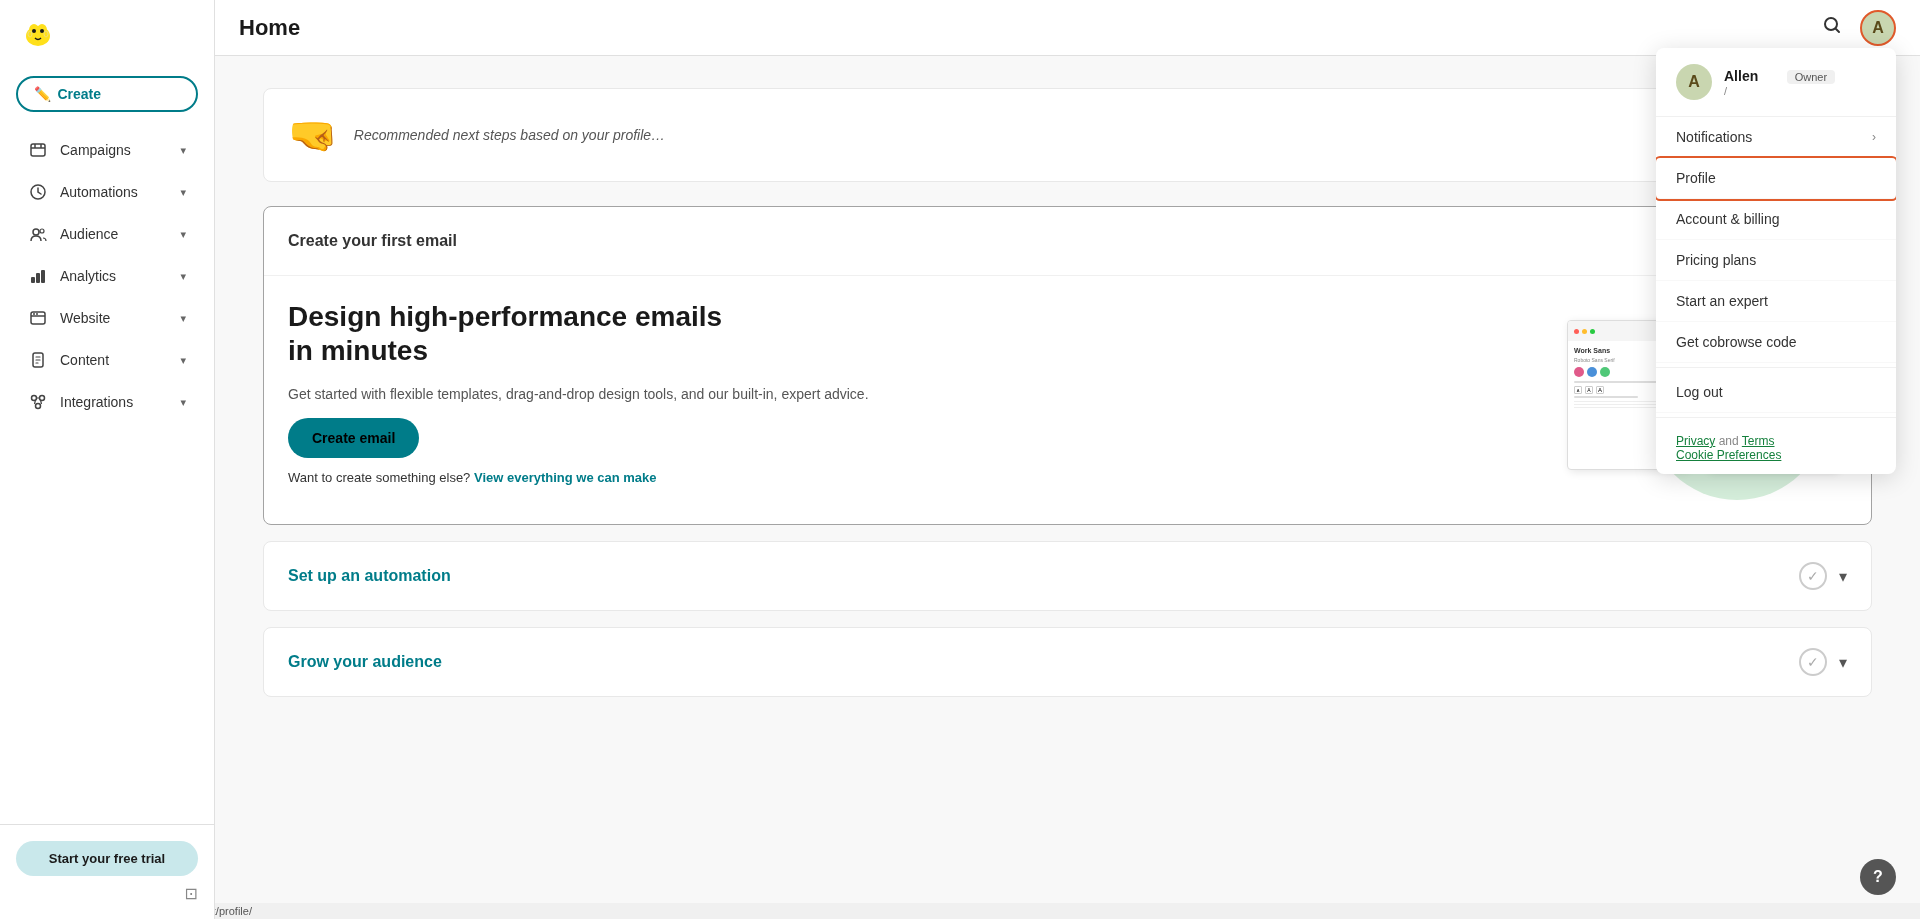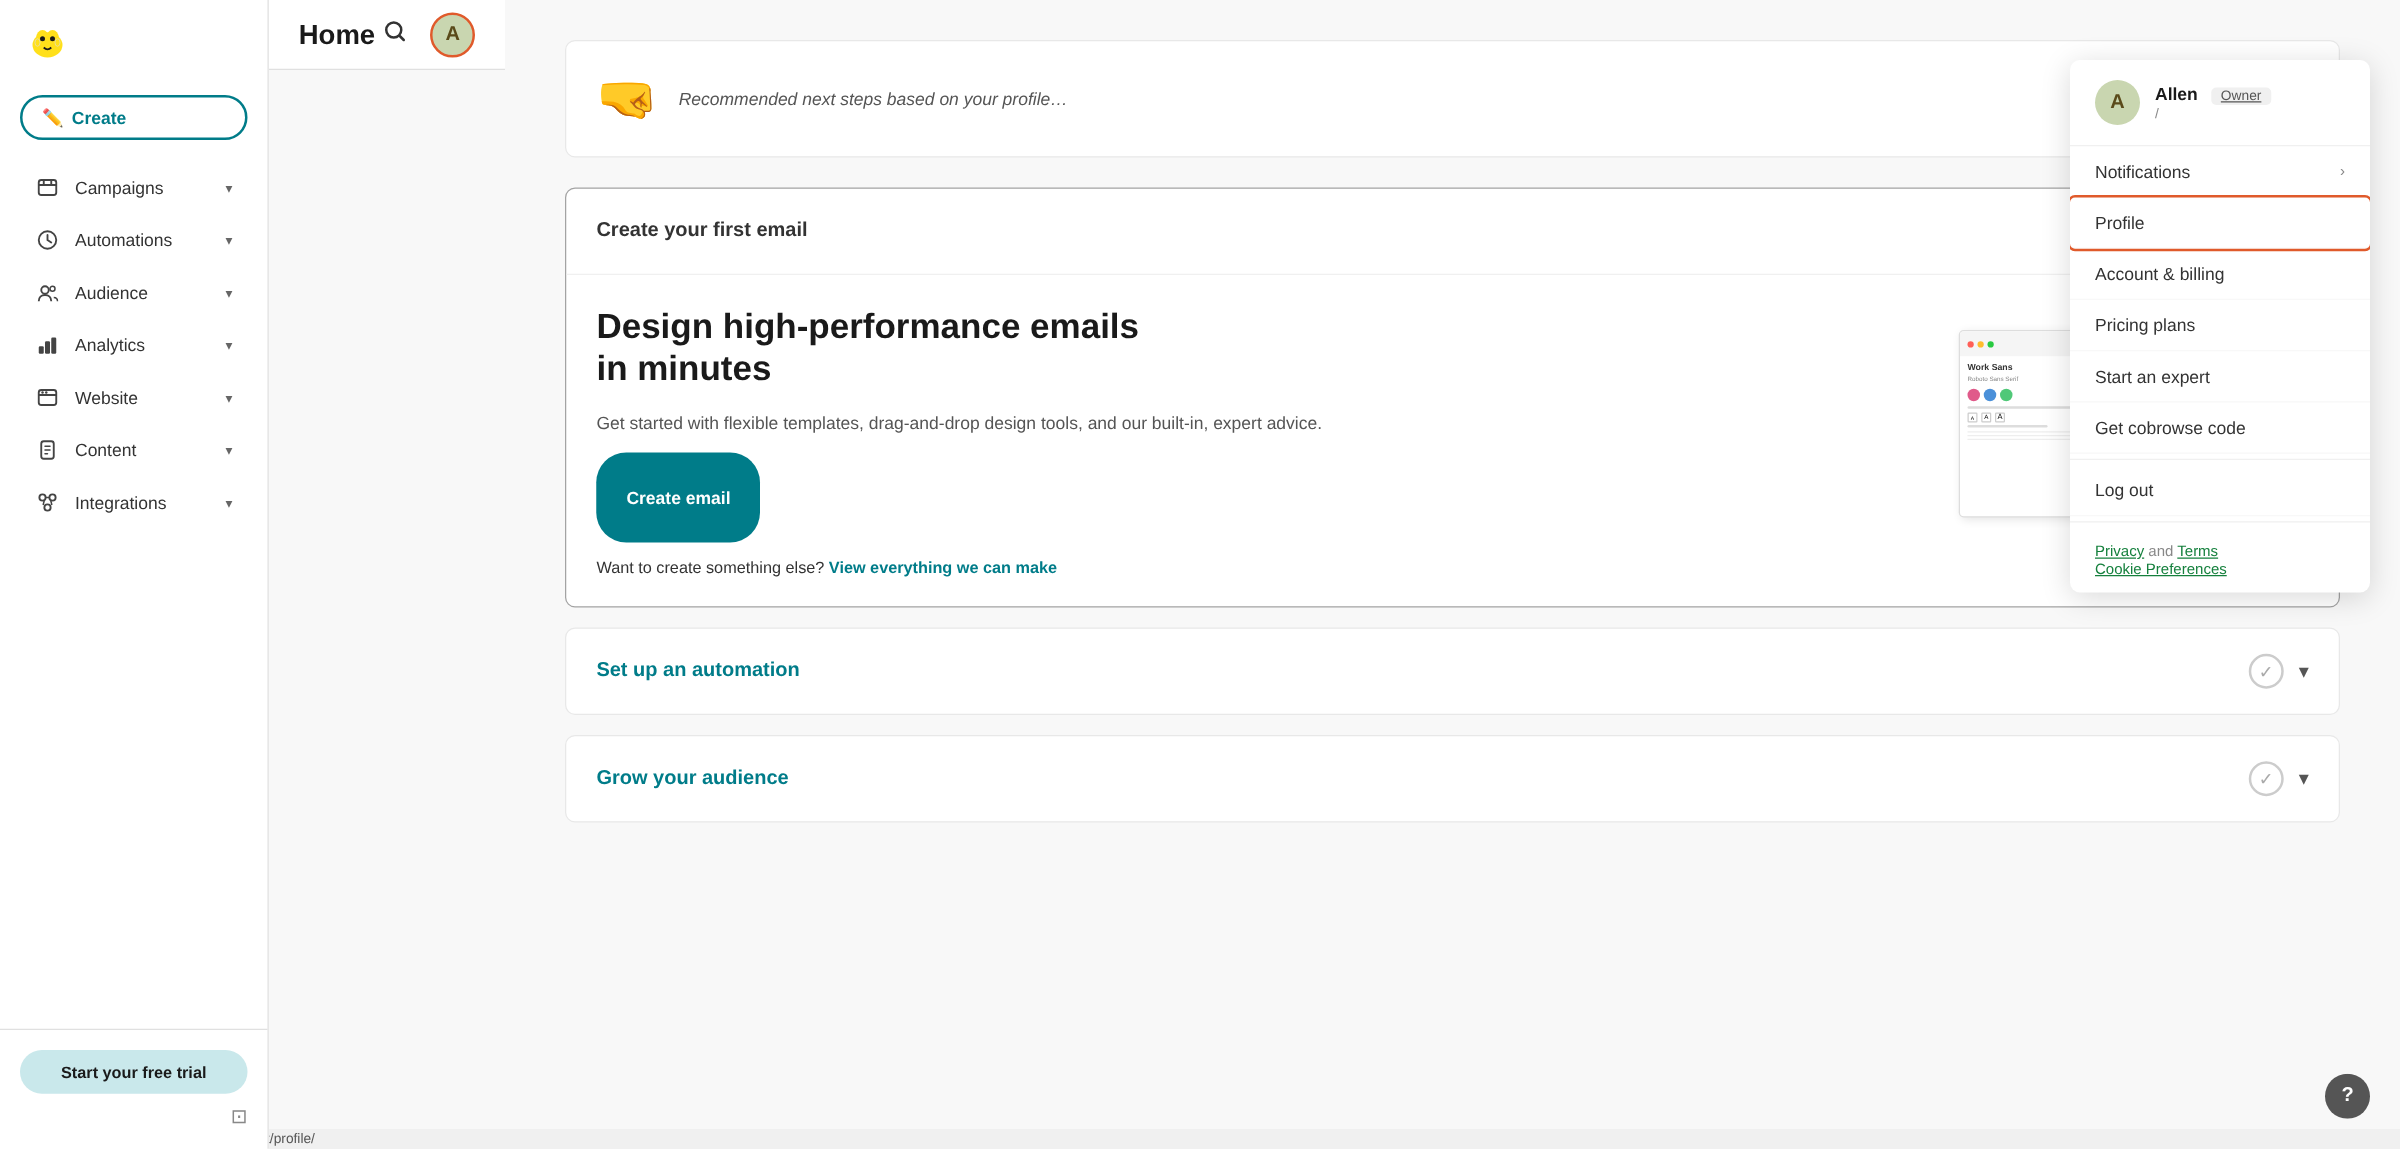--- a/index.html
+++ b/index.html
@@ -67,21 +67,21 @@
       font-size: 13px;
       font-weight: 600;
       color: #1a1a1a;
       cursor: pointer;
     }
 
     
     .main {
       flex: 1;
       display: flex;
-      flex-direction: row;
+      flex-direction: column;
       overflow: hidden;
     }
     .topbar {
       background: #fff;
       border-bottom: 1px solid #e0e0e0;
       padding: 0 24px;
       height: 56px;
       display: flex;
       align-items: center;
       justify-content: space-between;
@@ -203,24 +203,24 @@
       margin-bottom: 16px;
     }
     .section-body-desc {
       font-size: 14px;
       color: #555;
       line-height: 1.6;
       margin-bottom: 12px;
     }
     .create-email-btn {
       background: #007c89;
-      color: #ffffff;
+      color: #000000;
       border: none;
       border-radius: 24px;
-      padding: 28px 24px;
+      padding: 12px 24px;
       font-size: 14px;
       font-weight: 600;
       cursor: pointer;
     }
     .view-link {
       display: block;
       margin-top: 12px;
       font-size: 13px;
       color: #333;
     }
@@ -355,22 +355,21 @@
       font-weight: 600;
       color: #1a1a1a;
     }
     .dropdown-user-role {
       display: inline-block;
       background: #f0f0f0;
       border-radius: 4px;
       padding: 1px 8px;
       font-size: 11px;
       color: #555;
-      margin-left: 6px;
-      text-decoration: underline;
+      margin-left: 24px;
     }
     .dropdown-user-sub { font-size: 11px; color: #888; }
     .dropdown-item {
       padding: 12px 20px;
       font-size: 14px;
       color: #333;
       cursor: pointer;
       display: flex;
       align-items: center;
       justify-content: space-between;

